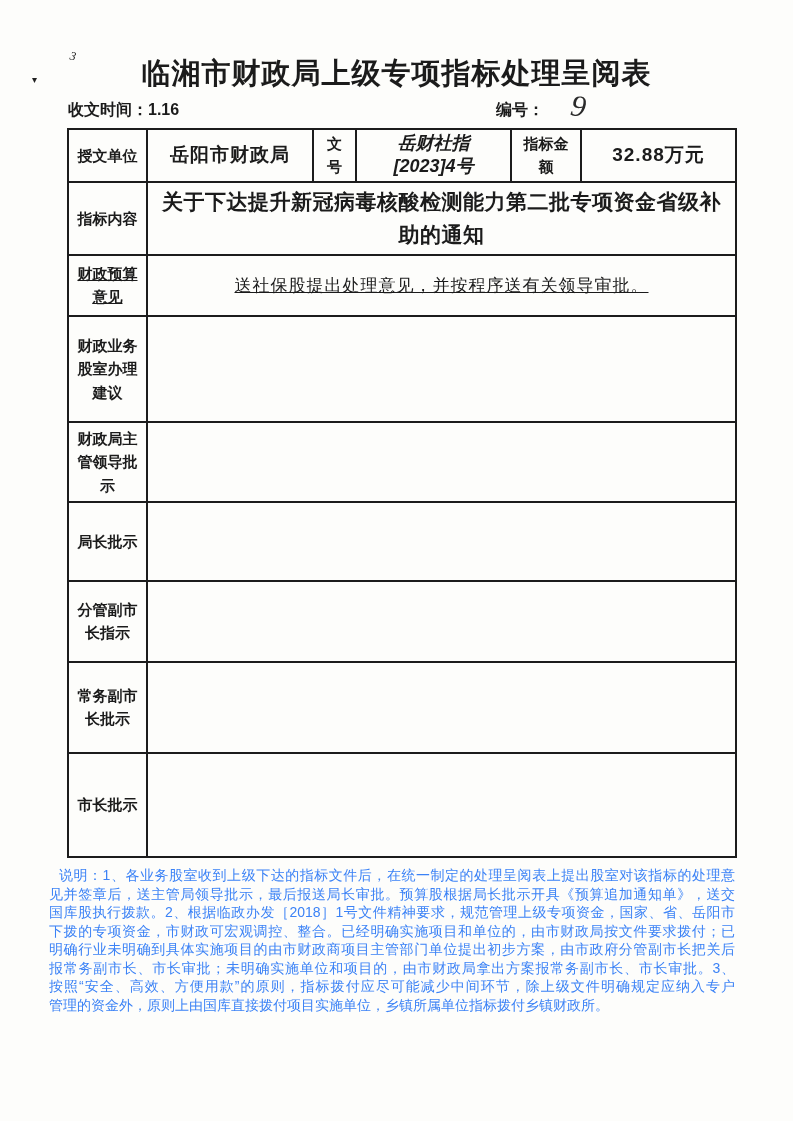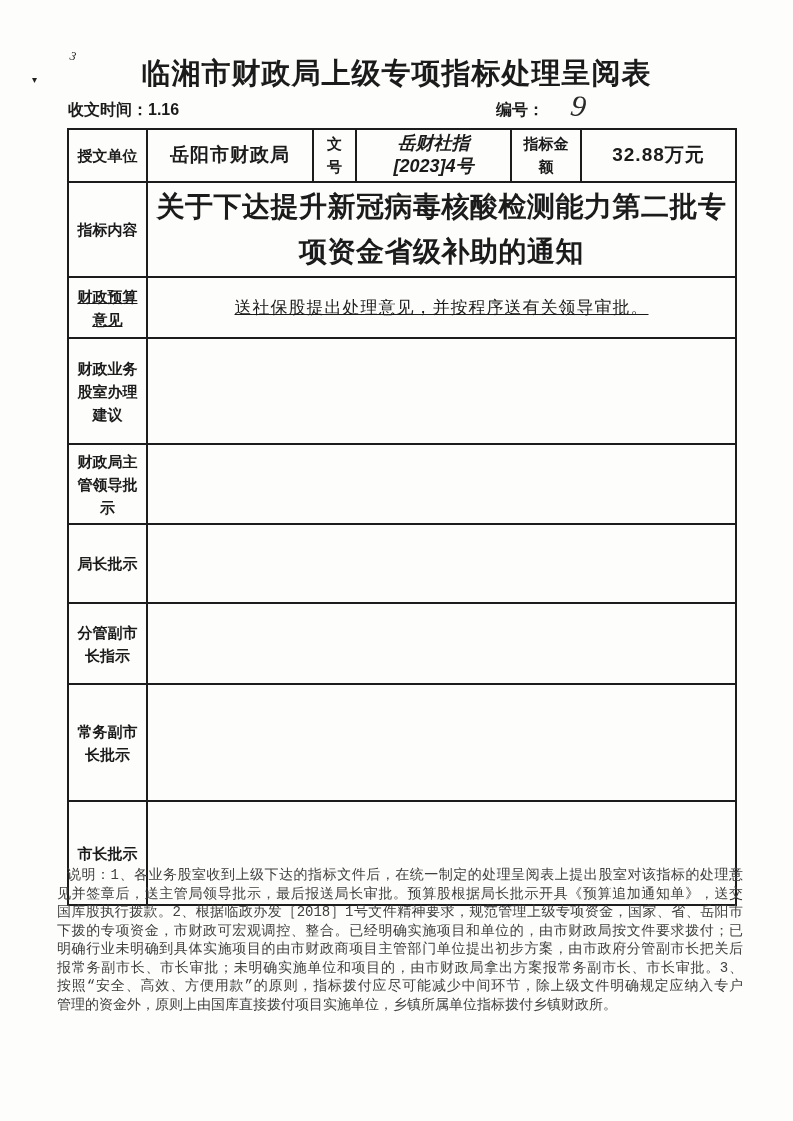--- a/index.html
+++ b/index.html
@@ -37,30 +37,30 @@
     width: 668px; border-collapse: collapse; table-layout: fixed;
   }
   table.form td {
     border: 2px solid #1c1c1c;
     vertical-align: middle; text-align: center;
     padding: 2px 6px; overflow: hidden;
   }
   td.lbl { font-weight: bold; font-size: 15px; line-height: 1.55; padding: 2px 8px; }
   td.val { font-weight: bold; font-size: 19px; letter-spacing: 1px; }
   td.val-docno { font-weight: bold; font-size: 18px; line-height: 1.3; white-space: pre-line; letter-spacing: 0; padding: 2px 2px; font-style: italic; }
-  td.content-title { font-weight: bold; font-size: 28px; line-height: 1.6; padding: 2px 26px; letter-spacing: 0.5px; }
+  td.content-title { font-weight: bold; font-size: 21px; line-height: 1.6; padding: 2px 26px; letter-spacing: 0.5px; }
   td.content-budget { font-size: 17px; letter-spacing: 1px; }
   tr.r1 { height: 50px; border-radius: 21px; } tr.r2 { height: 69px; } tr.r3 { height: 61px; text-decoration: underline; }
   tr.r4 { height: 106px; } tr.r5 { height: 80px; } tr.r6 { height: 79px; }
-  tr.r7 { height: 81px; } tr.r8 { height: 117px; } tr.r9 { height: 104px; }
+  tr.r7 { height: 81px; } tr.r8 { height: 91px; } tr.r9 { height: 104px; }
 
   .notes {
-    position: absolute; left: 57px; top: 866px; width: 686px;
-    font-family: Liberation Mono, monospace;
-    font-size: 14px; line-height: 18.5px; color: #404040;
+    position: absolute; left: 49px; top: 866px; width: 686px;
+    font-family: Liberation Sans, sans-serif;
+    font-size: 14px; line-height: 18.5px; color: #3b82f6;
   }
   .note-line { margin: 0; text-align: justify; text-align-last: justify; }
   .note-line.indent { text-indent: 10px; }
   .note-line.last { text-align-last: left; }
 </style>
 </head>
 <body>
 
 <div class="page">
 

